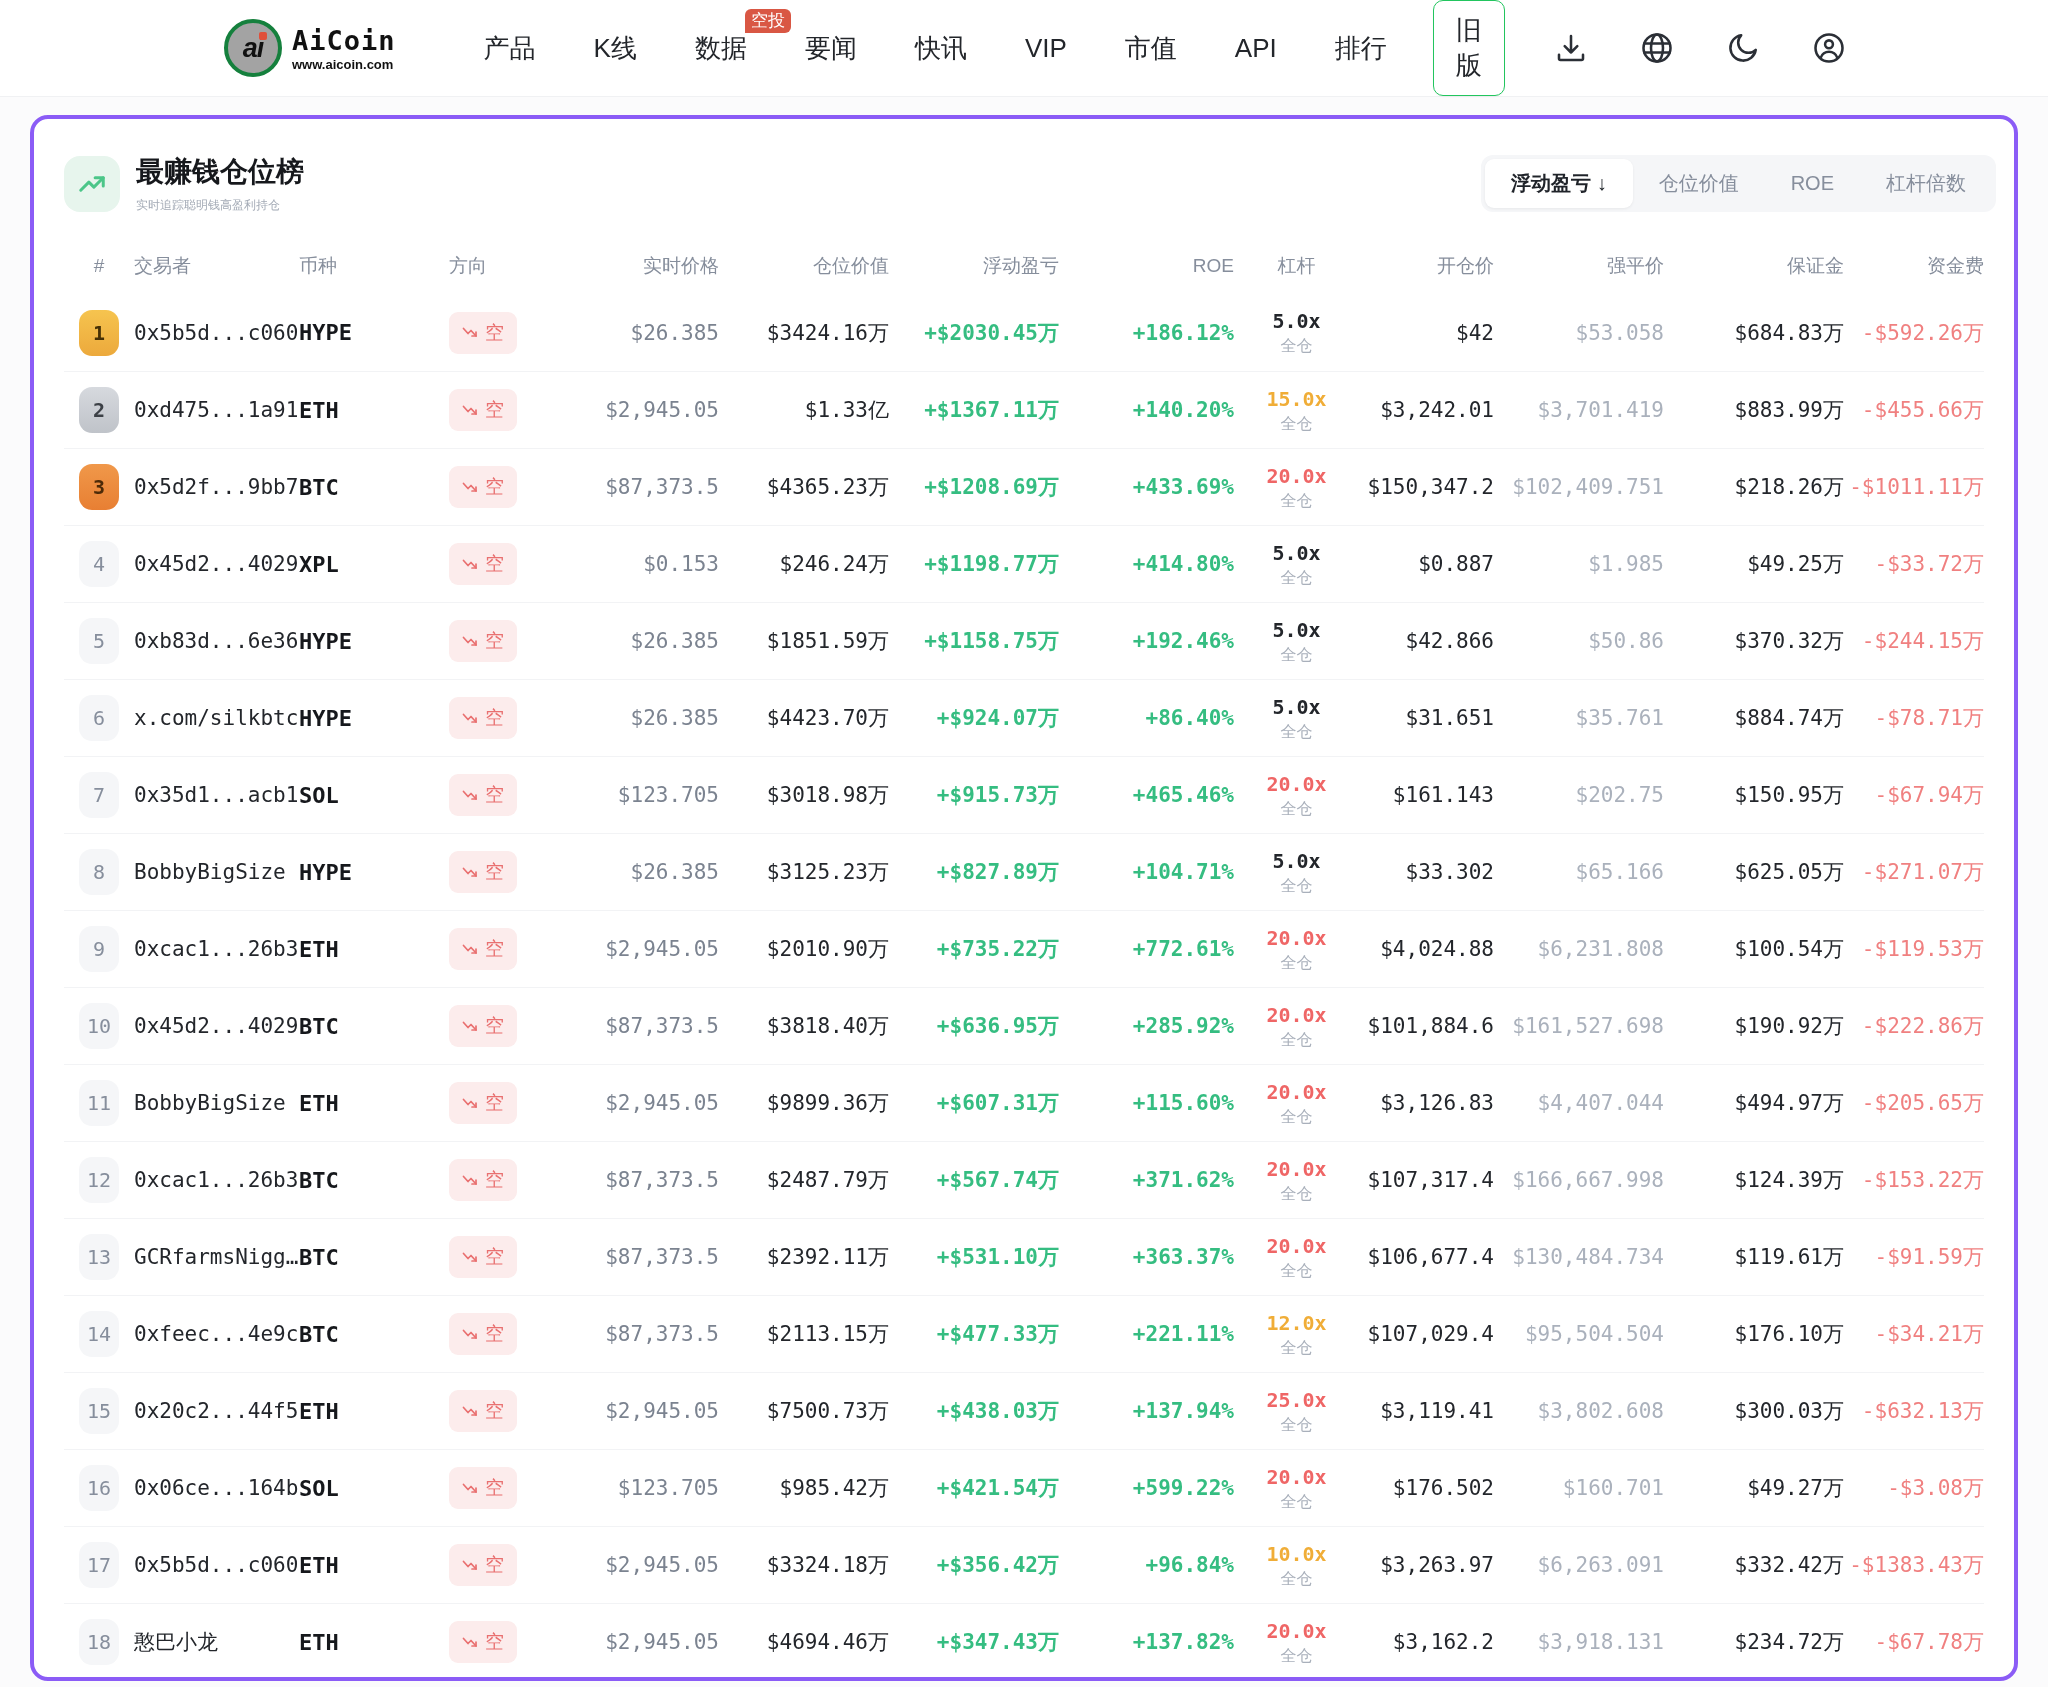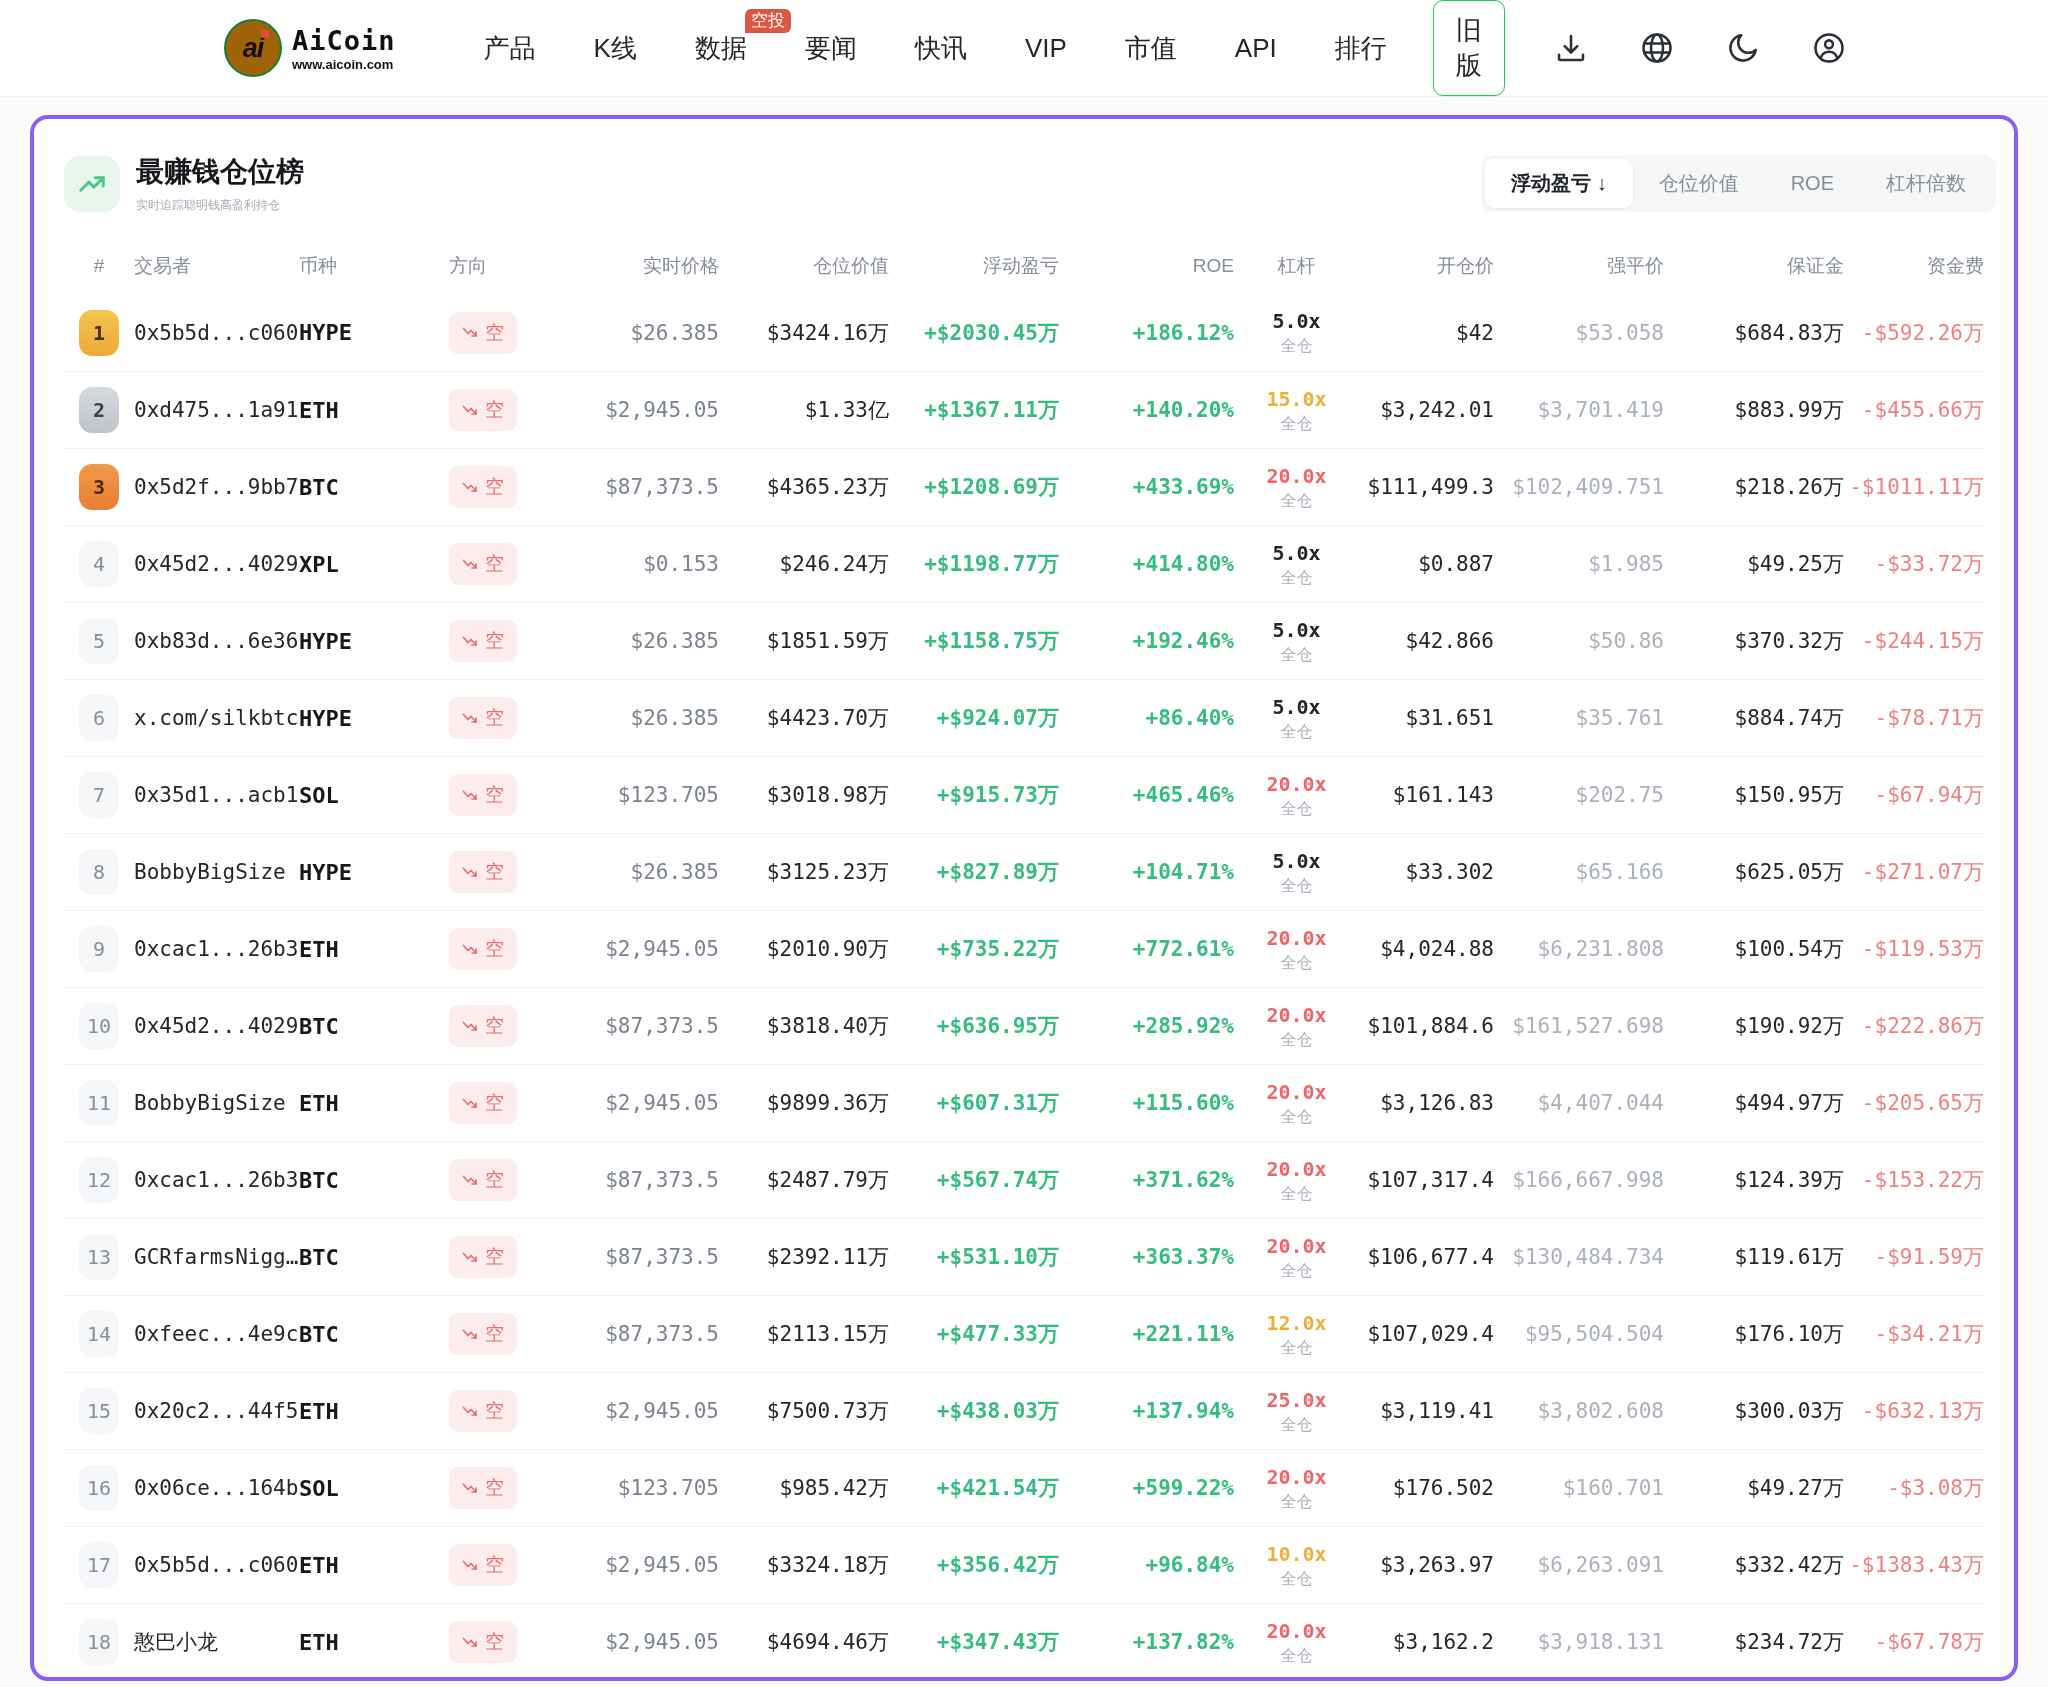--- a/index.html
+++ b/index.html
@@ -3,22 +3,22 @@
 <meta charset="utf-8">
 <style>
   * { margin:0; padding:0; box-sizing:border-box; }
   html,body { width:2048px; height:1687px; overflow:hidden; background:#fbfbfc;
     font-family:"Liberation Sans","DejaVu Sans",sans-serif; color:#1f2329; }
 
   
   .topnav { height:97px; background:#fff; border-bottom:1px solid #f0f1f3; }
   .nav-inner { width:1600px; margin:0 auto; height:100%; display:flex; align-items:center; }
   .logo { display:flex; align-items:center; cursor:pointer; }
-  .logo-mark { width:58px; height:58px; border:2px solid #15803d; border-radius:50%;
-    display:flex; align-items:center; justify-content:center; position:relative; background:#a16207;text-align:right; }
+  .logo-mark { width:58px; height:58px; border:4px solid #15803d; border-radius:50%;
+    display:flex; align-items:center; justify-content:center; position:relative; background:#a3a3a3;text-align:right; }
   .logo-mark span { font-weight:800; font-style:italic; font-size:27px; letter-spacing:-1px; color:#111; }
   .logo-mark i { position:absolute; top:9px; right:11px; width:8px; height:8px; background:#e04f3a; border-radius:2px; }
   .logo-text { margin-left:10px; display:flex; flex-direction:column; }
   .brand { font-size:27px; font-weight:700; letter-spacing:1px; color:#111; font-family:"DejaVu Sans Mono",monospace; }
   .site { font-size:13px; color:#111; font-weight:700; margin-top:1px; }
   .nav-items { display:flex; align-items:center; gap:58px; margin-left:88px; }
   .nav-item { font-size:26px; color:#23262b; cursor:pointer; position:relative; white-space:nowrap; }
   .nav-badge { position:absolute; top:-22px; right:-44px; background:#d95744; color:#fff;
     font-size:17px; padding:3px 6px; border-radius:6px 6px 6px 0; line-height:1.1; }
   .legacy-btn { margin-left:46px; font-size:26px; color:#23262b; background:#fff;
@@ -245,21 +245,21 @@
       </span>
     </div>
     <div class="cell c-price num t-r">$87,373.5</div>
     <div class="cell c-posval num t-r">$4365.23万</div>
     <div class="cell c-pnl num t-r">+$1208.69万</div>
     <div class="cell c-roe num t-r">+433.69%</div>
     <div class="cell c-lev lev-high">
       <div class="lev-val">20.0x</div>
       <div class="lev-mode">全仓</div>
     </div>
-    <div class="cell c-open num t-r">$111,499.3</div>
+    <div class="cell c-open num t-r">$150,347.2</div>
     <div class="cell c-liq num t-r">$102,409.751</div>
     <div class="cell c-margin num t-r">$218.26万</div>
     <div class="cell c-fund num t-r">-$1011.11万</div>
   </div>
         <div class="trow">
     <div class="cell c-rank">
             <span class="rank-badge">4</span>
           </div>
     <div class="cell c-trader t-l">0x45d2...4029</div>
     <div class="cell c-coin t-l">XPL</div>

